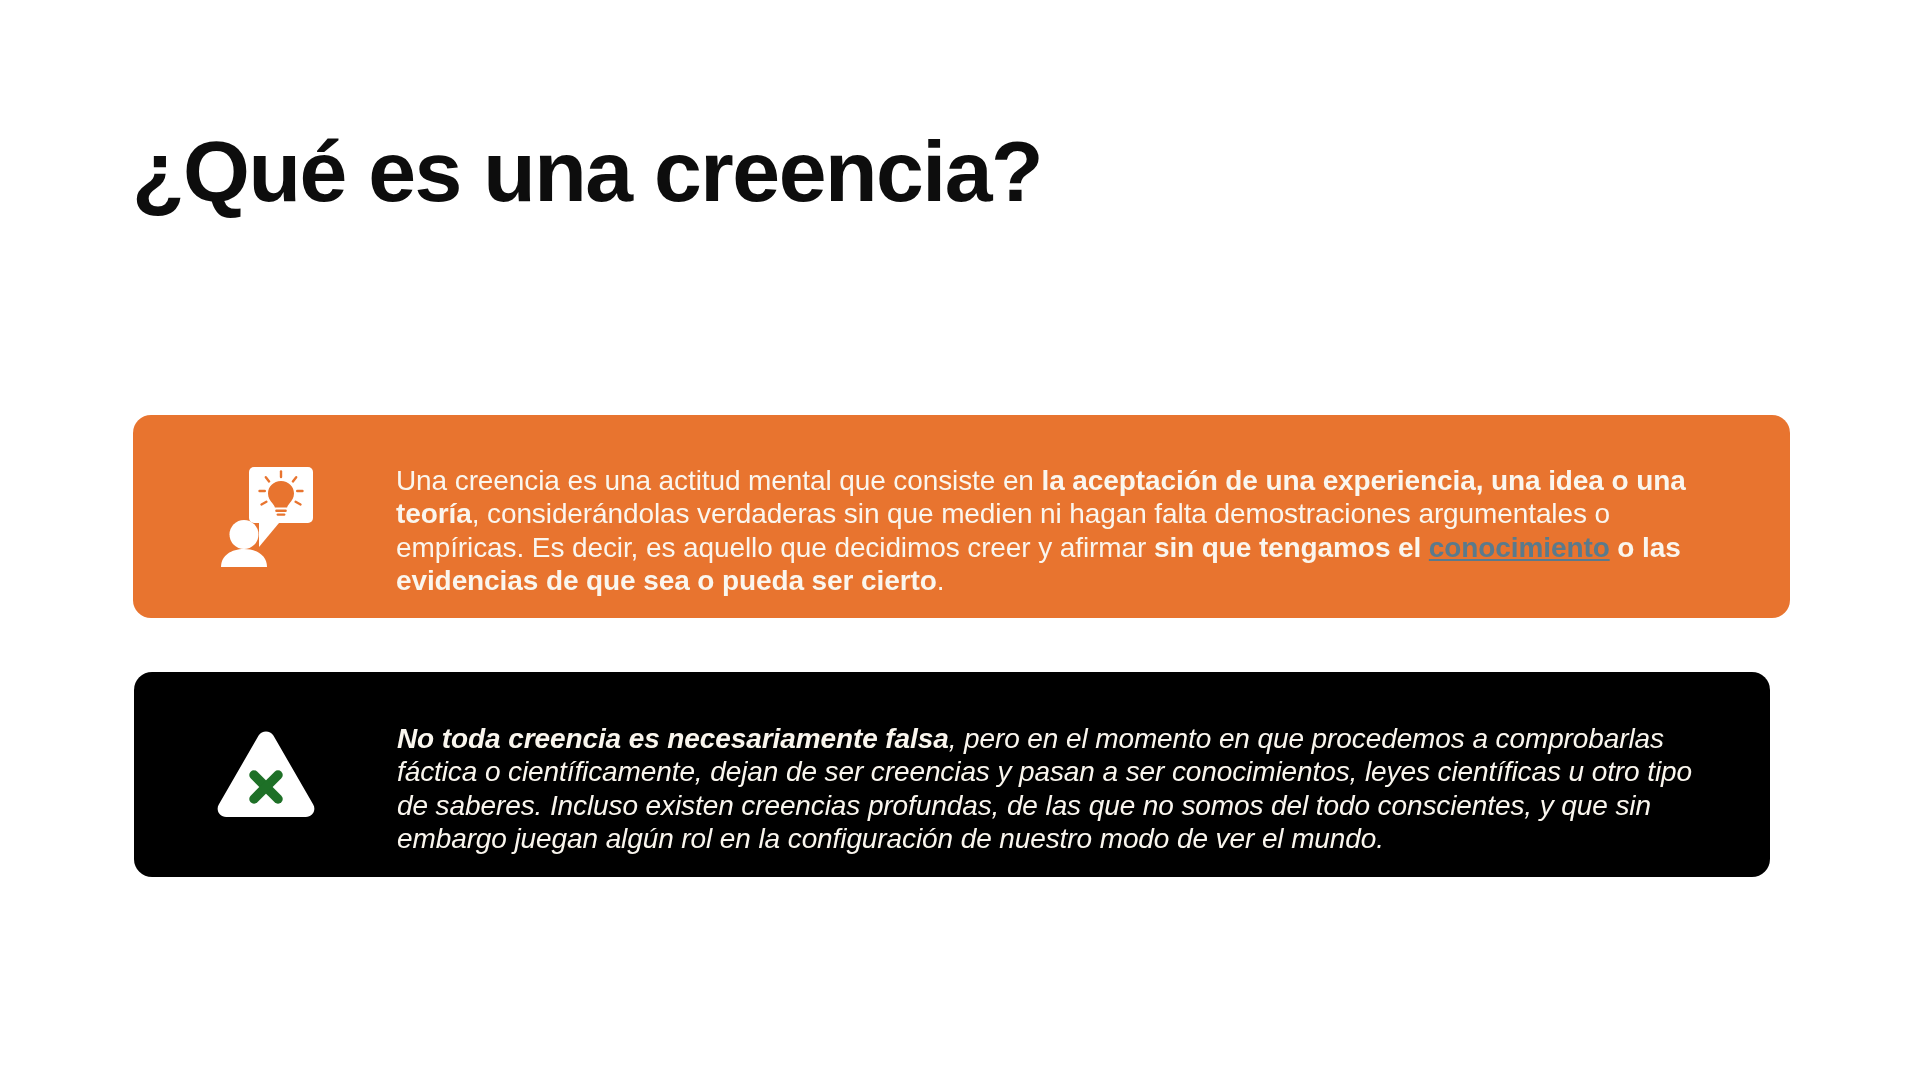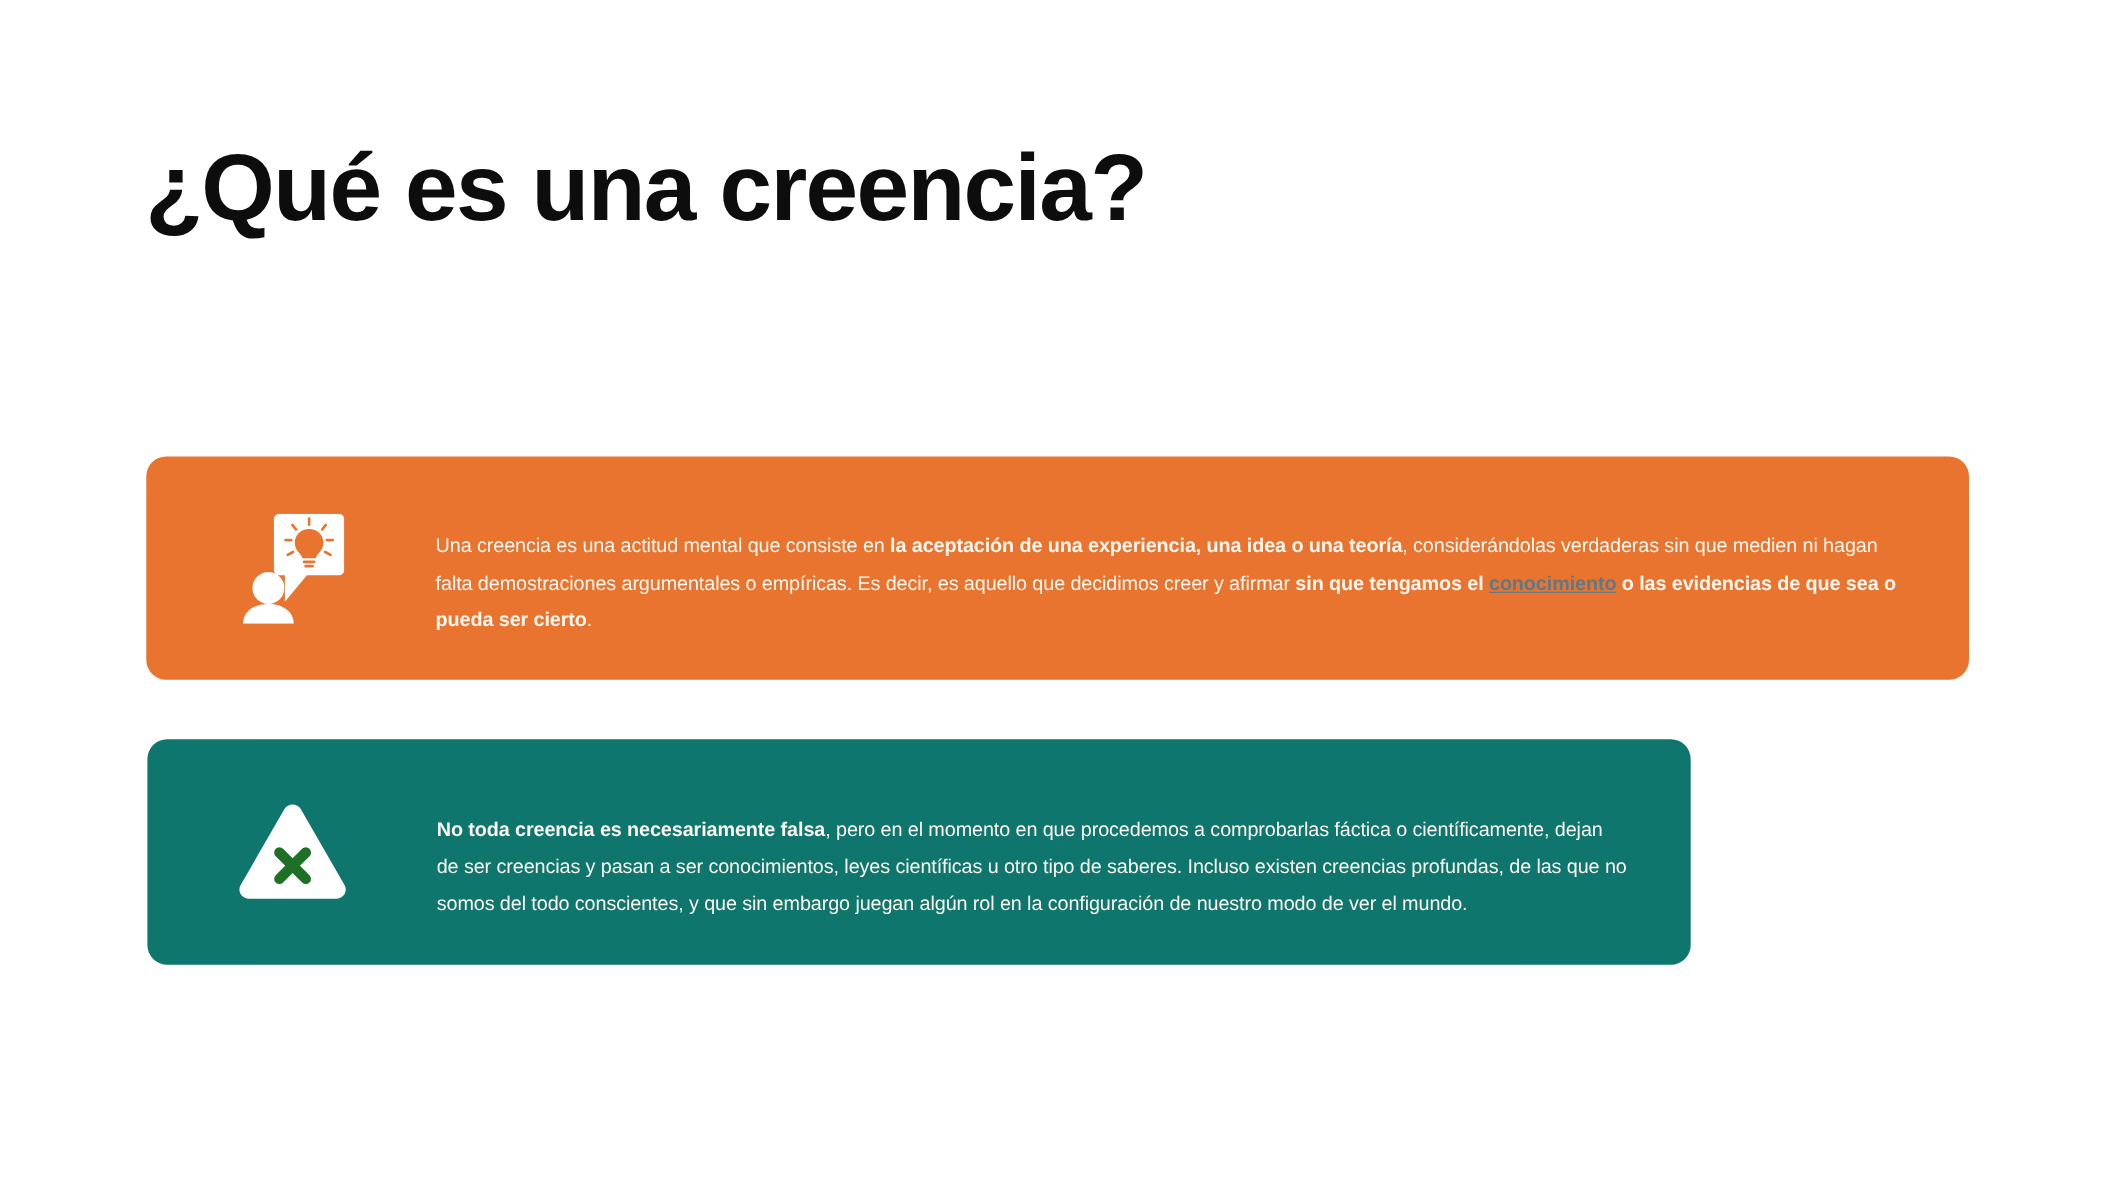--- a/index.html
+++ b/index.html
@@ -49,37 +49,38 @@
     left: 133px;
     top: 415px;
     width: 1657px;
     height: 203px;
     background: #E8742F;
   }
 
   #card-belief-falsity {
     left: 134px;
     top: 672px;
-    width: 1403px;
+    width: 1636px;
     height: 205px;
-    background: #0f766e;
+    background: #000000;
+    font-style: italic;
   }
 
   .card-icon-wrap {
     flex: 0 0 auto;
     width: 263px;
     display: flex;
     align-items: center;
     justify-content: center;
   }
 
   .card-body {
     flex: 1 1 auto;
     padding-right: 58px;
-    font-size: 18px;
+    font-size: 28px;
     line-height: 33.5px;
     color: #FAF6EE;
     font-weight: 400;
     letter-spacing: -0.1px;
     margin-top: 28px;
   }
 
   .card-body b {
     font-weight: 700;
   }

